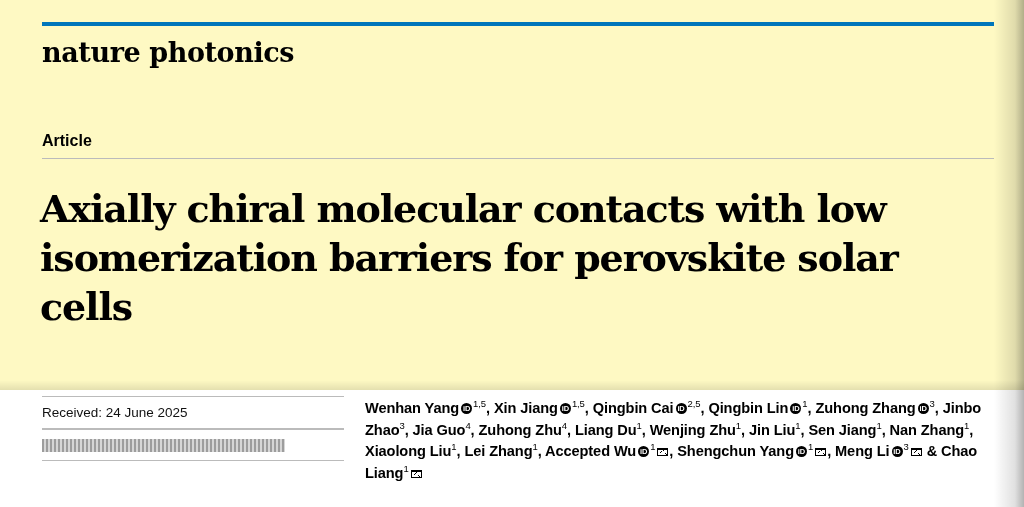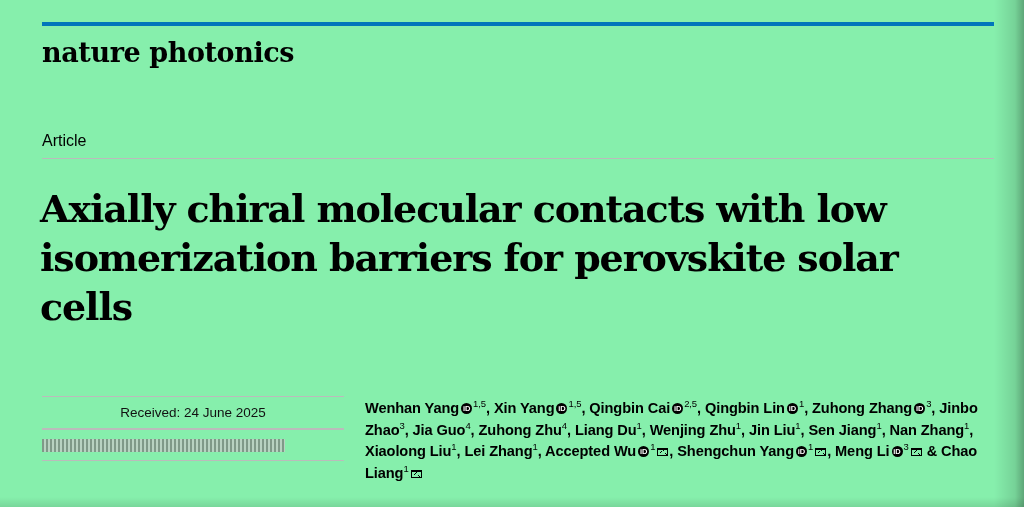--- a/index.html
+++ b/index.html
@@ -10,22 +10,22 @@
   body {
     width: 1024px;
     height: 507px;
     font-family: "Liberation Sans", sans-serif;
     color: #000000;
     overflow: hidden;
   }
   .page {
     position: relative;
     width: 1024px;
-    height: 507px;
-    background: #86efac;
+    height: 390px;
+    background: #fef9c3;
     box-sizing: border-box;
   }
   .top-rule {
     position: absolute;
     left: 42px;
     right: 30px;
     top: 22px;
     height: 4px;
     background: #0076bb;
   }
@@ -44,21 +44,21 @@
     left: 42px;
     right: 30px;
     top: 132px;
     height: 26px;
   }
   .article-label {
     position: absolute;
     left: 0;
     top: 0;
     font-family: "Liberation Sans", sans-serif;
-    font-weight: 400;
+    font-weight: 700;
     font-size: 16px;
     color: #000;
   }
   .doi-link {
     position: absolute;
     right: 0;
     top: 3px;
     font-family: "Liberation Sans", sans-serif;
     font-size: 13.5px;
     color: #0076bb;
@@ -96,21 +96,20 @@
     height: 1px;
     background: #bbbbbb;
     width: 100%;
   }
   .meta-item {
     font-family: "Liberation Sans", sans-serif;
     font-size: 13.5px;
     line-height: 17px;
     padding: 7px 0 7px 0;
     color: #111;
-    text-align: center;
   }
   .meta-redacted {
     height: 13px;
     margin: 9px 0 8px 0;
     width: 243px;
     background:
       repeating-linear-gradient(90deg, #7d7d7d 0px, #7d7d7d 2px, #c9c9c9 2px, #c9c9c9 4px),
       #9a9a9a;
     opacity: 0.75;
   }
@@ -223,21 +222,21 @@
     <div class="meta-rule"></div>
     <div class="meta-item">Received: 24 June 2025</div>
     <div class="meta-rule"></div>
     <div class="meta-rule"></div>
     <div class="meta-redacted"></div>
     <div class="meta-rule"></div>
   </div>
 
   <div class="authors">
     <span>Wenhan Yang</span><span class="orcid"></span><sup>1,5</sup>,
-    <span>Xin Yang</span><span class="orcid"></span><sup>1,5</sup>,
+    <span>Xin Jiang</span><span class="orcid"></span><sup>1,5</sup>,
     <span>Qingbin Cai</span><span class="orcid"></span><sup>2,5</sup>,
     <span>Qingbin Lin</span><span class="orcid"></span><sup>1</sup>,
     <span>Zuhong Zhang</span><span class="orcid"></span><sup>3</sup>,
     <span>Jinbo Zhao</span><sup>3</sup>,
     <span>Jia Guo</span><sup>4</sup>,
     <span>Zuhong Zhu</span><sup>4</sup>,
     <span>Liang Du</span><sup>1</sup>,
     <span>Wenjing Zhu</span><sup>1</sup>,
     <span>Jin Liu</span><sup>1</sup>,
     <span>Sen Jiang</span><sup>1</sup>,

